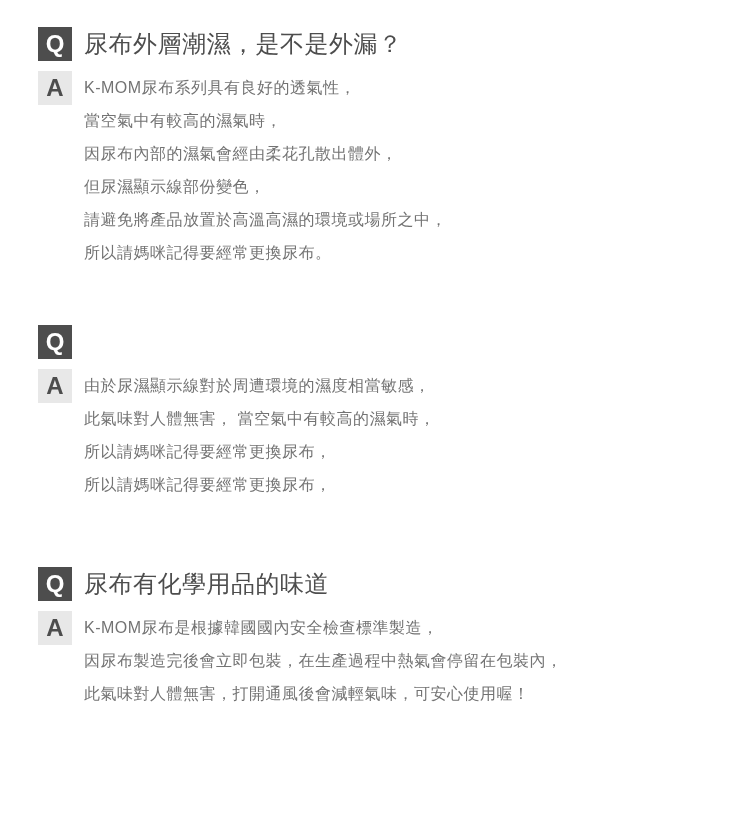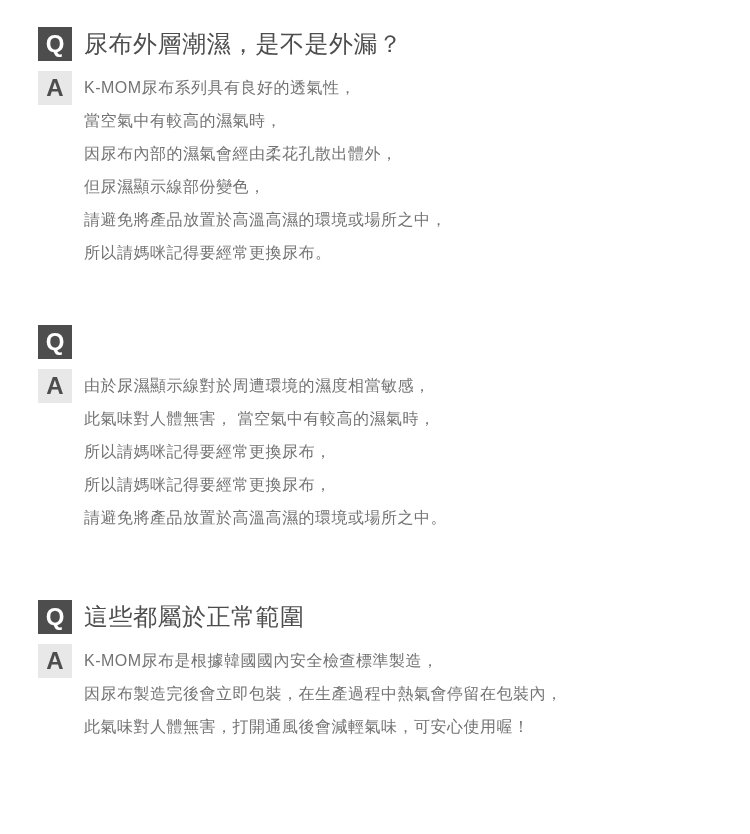--- a/index.html
+++ b/index.html
@@ -83,29 +83,28 @@
     <div class="q-row">
       <span class="badge q-badge">Q</span>
     </div>
     <div class="a-row">
       <span class="badge a-badge">A</span>
       <div class="a-text">
         <div class="a-line">由於尿濕顯示線對於周遭環境的濕度相當敏感，</div>
         <div class="a-line">此氣味對人體無害， 當空氣中有較高的濕氣時，</div>
         <div class="a-line">所以請媽咪記得要經常更換尿布，</div>
         <div class="a-line">所以請媽咪記得要經常更換尿布，</div>
-        <div class="a-line">請避免將產品放置於高溫高濕的環境或場所之中。</div>
       </div>
     </div>
   </section>
 
   <section class="qa-block b3">
     <div class="q-row">
       <span class="badge q-badge">Q</span>
-      <span class="q-title">這些都屬於正常範圍</span>
+      <span class="q-title">尿布有化學用品的味道</span>
     </div>
     <div class="a-row">
       <span class="badge a-badge">A</span>
       <div class="a-text">
         <div class="a-line">K-MOM尿布是根據韓國國內安全檢查標準製造，</div>
         <div class="a-line">因尿布製造完後會立即包裝，在生產過程中熱氣會停留在包裝內，</div>
         <div class="a-line">此氣味對人體無害，打開通風後會減輕氣味，可安心使用喔！</div>
       </div>
     </div>
   </section>

